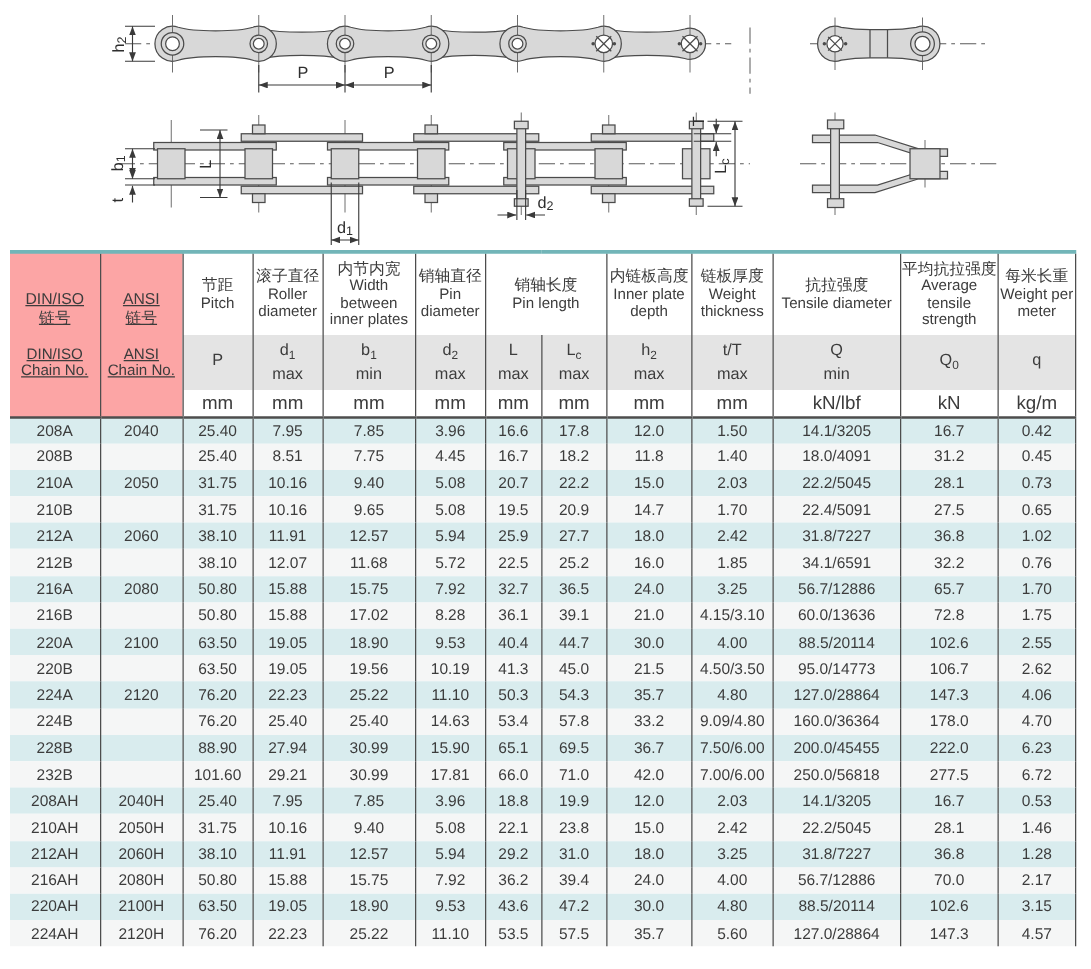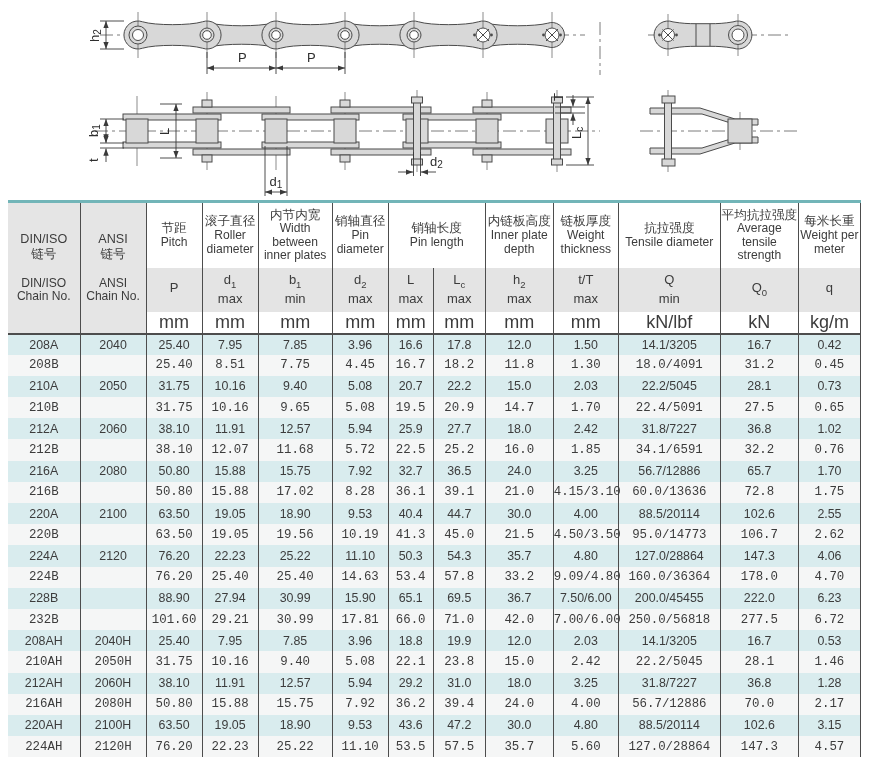--- a/index.html
+++ b/index.html
@@ -18,31 +18,31 @@
     border-collapse:collapse;border-top:3px solid var(--teal);
   }
   th,td{
     border-left:1px solid var(--grid);border-right:1px solid var(--grid);
     font-weight:normal;text-align:center;vertical-align:middle;padding:0;
     color:var(--txt);
   }
   tr > th:first-child, tr > td:first-child{border-left:none;}
   thead tr.r1 th{height:66px;font-size:12.3px;line-height:1.18;}
   thead tr.r2 th{height:44px;font-size:13px;background:var(--sym-bg);}
-  thead tr.r3 th{height:22px;font-size:18px;margin-left:18px;}
-  thead th.rs{background:#e5e5e5;border-bottom:2px solid var(--grid);}
+  thead tr.r3 th{height:22px;font-size:15px;margin-left:18px;}
+  thead th.rs{background:#fca5a5;border-bottom:2px solid var(--grid);text-decoration:underline;}
   thead tr.r3 th{border-bottom:2px solid var(--grid);}
   .stack{display:flex;flex-direction:column;gap:15px;align-items:center;justify-content:center;}
   .cn{font-size:12.6px;}
   .en{font-size:12.1px;line-height:1.12;}
   .sline{line-height:1.25;}
   .sline sub{font-size:9.5px;}
   tbody td{height:21.2px;font-size:12.4px;}
   tbody tr.alt{background:var(--row-alt);}
-  tbody tr.plain{background:var(--row-plain);font-family:Liberation Mono, monospace;}
+  tbody tr.plain{background:var(--row-plain);}
   
   .pl{fill:var(--fill);stroke:var(--stroke);stroke-width:1;}
   .wh{fill:#ffffff;stroke:var(--stroke);stroke-width:1;}
   .ln{stroke:var(--stroke);stroke-width:1;fill:none;}
   .cl{stroke:#5a5a5a;stroke-width:0.8;fill:none;stroke-dasharray:13 4 3 4;}
   .ch{stroke:#5a5a5a;stroke-width:0.7;fill:none;}
   .dim{stroke:var(--dim);stroke-width:0.9;fill:none;}
   .dtx{font-size:13px;fill:#2e2e2e;}
   .dtx tspan.sb{font-size:10px;}
 </style>
@@ -421,21 +421,21 @@
       <tr class="plain">
         <td>208B</td>
         <td></td>
         <td>25.40</td>
         <td>8.51</td>
         <td>7.75</td>
         <td>4.45</td>
         <td>16.7</td>
         <td>18.2</td>
         <td>11.8</td>
-        <td>1.30</td>
+        <td>1.40</td>
         <td>18.0/4091</td>
         <td>31.2</td>
         <td>0.45</td>
       </tr>
       <tr class="alt">
         <td>210A</td>
         <td>2050</td>
         <td>31.75</td>
         <td>10.16</td>
         <td>9.40</td>

